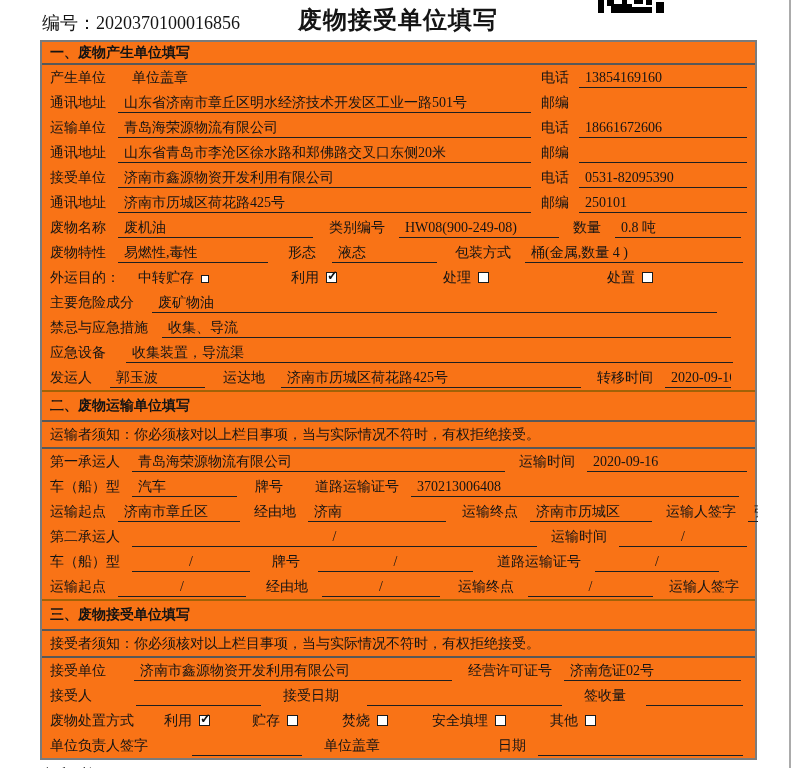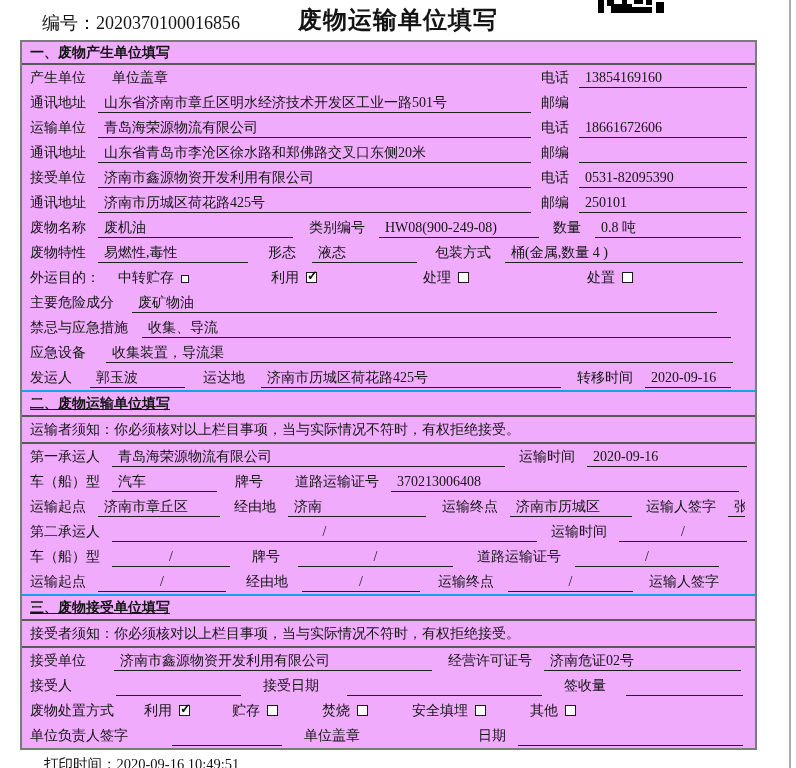--- a/index.html
+++ b/index.html
@@ -8,24 +8,24 @@
   .page { position:relative; width:796px; height:768px; }
 
   
   .doc-header { position:relative; height:38px; }
   .serial { position:absolute; left:42px; top:11px; font-size:18px; white-space:nowrap; }
   .doc-title { text-align:center; padding-top:4px; font-size:24px; font-weight:bold; letter-spacing:1px; }
   .qr-frag { position:absolute; left:598px; top:0; width:66px; height:13px; }
   .page-edge { position:absolute; top:0; bottom:0; left:789px; width:2px; background:#ababab; }
 
   
-  .form-table { margin:2px 39px 0 20px; border:2px solid #7b7b7b; background:#f0abfc; }
+  .form-table { margin:2px 39px 0 40px; border:2px solid #7b7b7b; background:#f97316; }
   .sec-head { height:23px; display:flex; align-items:center; padding:0 8px;
     font-weight:bold; border-bottom:2px solid #585858; }
-  .sec-head.bt { border-top:2px solid #0ea5e9; height:27px;text-decoration:underline; }
+  .sec-head.bt { border-top:2px solid #a16207; height:32px; }
   .notice-row { height:27px; display:flex; align-items:center; padding:0 8px;
     border-bottom:2px solid #585858; }
   .frow { height:25px; display:flex; align-items:center; padding:0 8px; }
 
   .lbl { white-space:nowrap; margin-right:12px; flex:none; }
   .val { border-bottom:1px solid #1f1f1f; padding:0 4px 0 6px; white-space:nowrap;
     height:20px; line-height:19px; overflow:hidden; flex:none; }
   .val.fill { flex:1 1 auto; }
   .val.ctr { text-align:center; padding:0; }
 
@@ -45,21 +45,21 @@
 </style>
 </head>
 <body>
 
 <div class="page">
 
   <div class="doc-header">
     <div class="serial">
       <span>编号：</span><span>2020370100016856</span>
     </div>
-    <div class="doc-title">废物运输单位填写</div>
+    <div class="doc-title">废物接受单位填写</div>
     <svg class="qr-frag" width="66" height="13" viewBox="0 0 66 13">
       <g fill="#000">
         <rect x="0" y="0" width="6" height="13"></rect>
         <rect x="9" y="0" width="7" height="6"></rect>
         <rect x="13" y="4" width="21" height="9"></rect>
         <rect x="24" y="0" width="5" height="5"></rect>
         <rect x="36" y="0" width="9" height="4"></rect>
         <rect x="31" y="7" width="23" height="6"></rect>
         <rect x="48" y="0" width="6" height="5"></rect>
         <rect x="58" y="2" width="8" height="11"></rect>

